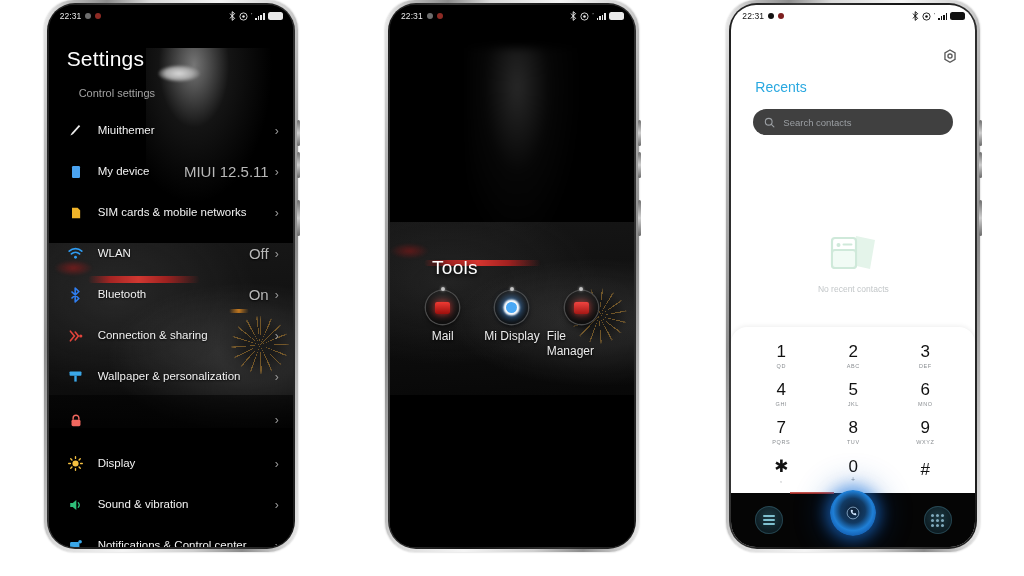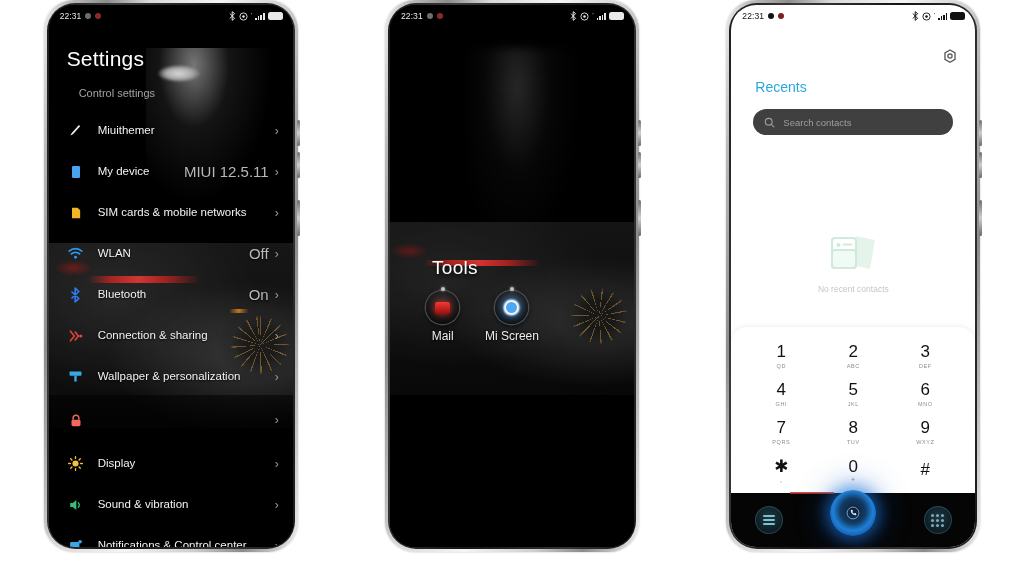--- a/index.html
+++ b/index.html
@@ -594,24 +594,30 @@
           </span>
           <span class="tapp-label">Mail</span>
         </div>
 
 
 
         <div class="tapp">
           <span class="tapp-icon">
             <span style="display:block;width:11px;height:11px;border-radius:50%;background:#4aa8f5;box-shadow:0 0 2px 2.6px #fff, 0 0 10px 4px rgba(60,150,245,.8)"></span>
           </span>
-          <span class="tapp-label">Mi Screen</span>
-        </div>
-
-
+          <span class="tapp-label">Mi Display</span>
+        </div>
+
+
+        <div class="tapp">
+          <span class="tapp-icon">
+            <span style="display:block;width:15px;height:12px;border-radius:2px;background:linear-gradient(180deg,#f04440,#a41714);box-shadow:0 0 7px rgba(230,55,50,.8)"></span>
+          </span>
+          <span class="tapp-label">File Manager</span>
+        </div>
 
       </div>
     </div>
   </div>
 
   <div class="phone">
     <div class="grille"></div>
     <div class="side-btn" style="top:120px;height:26px"></div>
     <div class="side-btn" style="top:152px;height:26px"></div>
     <div class="side-btn" style="top:200px;height:36px"></div>

